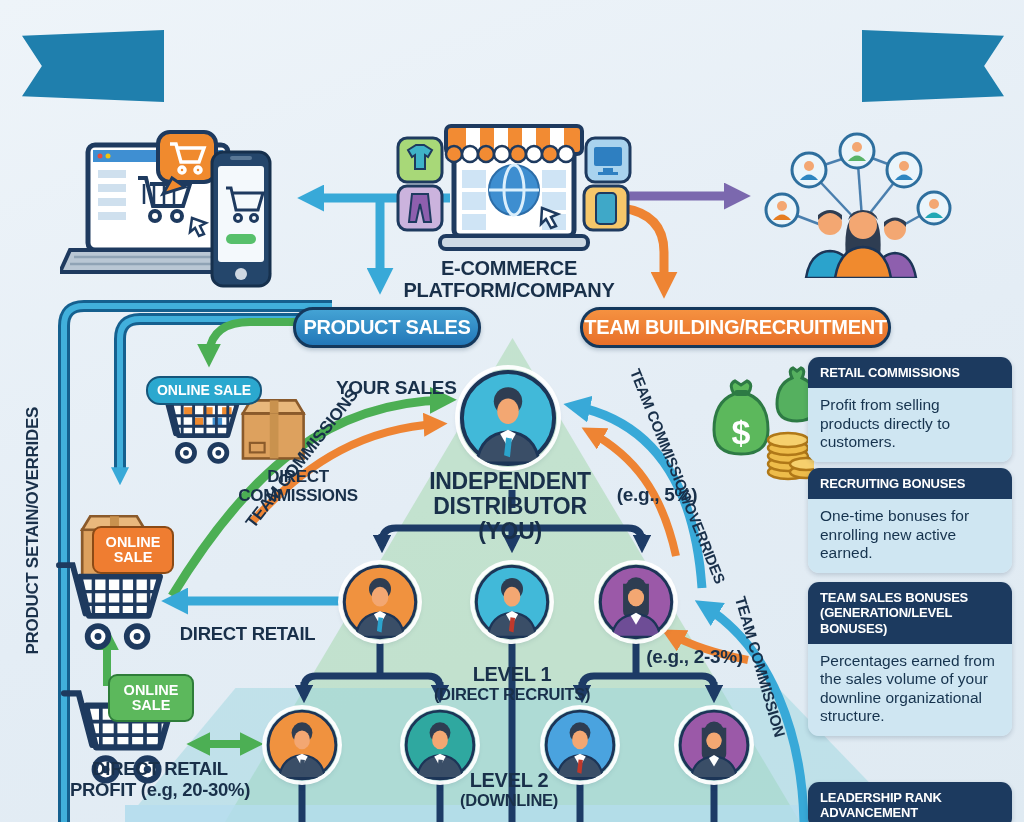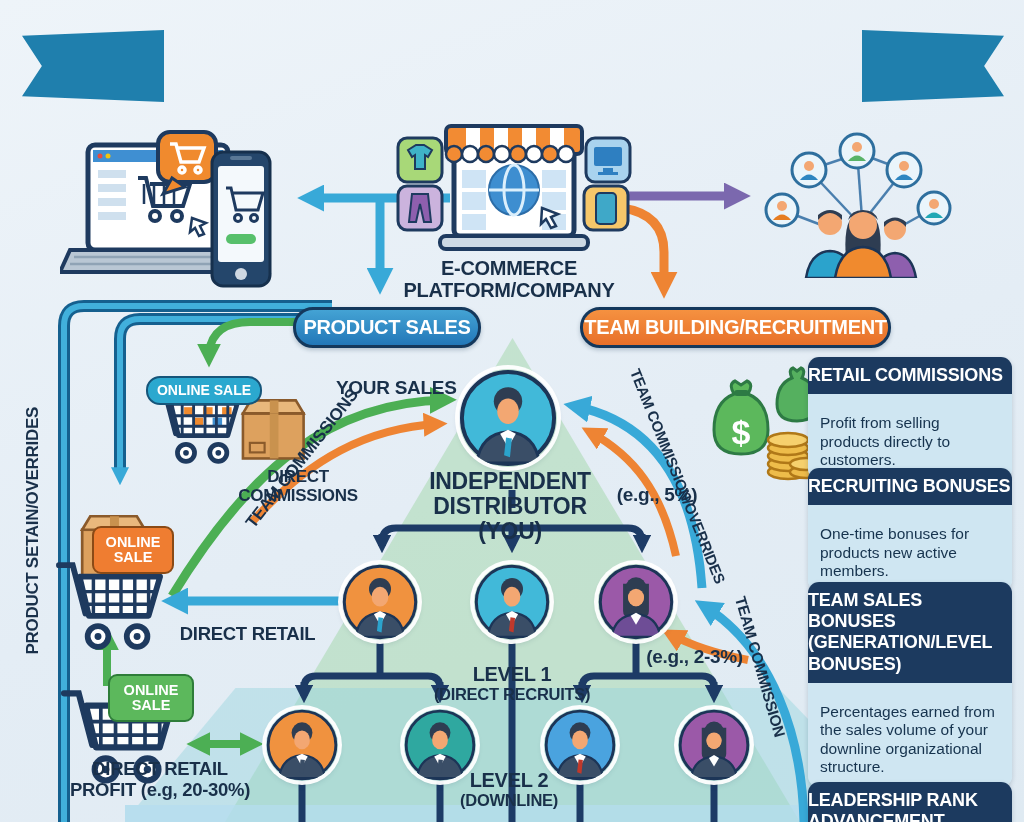--- a/index.html
+++ b/index.html
@@ -29,23 +29,23 @@
          display:flex;flex-direction:column;justify-content:center;line-height:1.05;}
   #badge1{left:146px;top:376px;width:112px;height:25px;font-size:14px;background:#2ba8cf;
           border:2px solid #16557a;border-radius:14px;}
   #badge2{left:92px;top:526px;width:78px;height:44px;font-size:14.5px;background:#ef7d31;
           border:2px solid #8a4a16;border-radius:9px;}
   #badge3{left:108px;top:674px;width:82px;height:44px;font-size:14.5px;background:#5cb85c;
           border:2px solid #2e7d39;border-radius:9px;}
   
   .card{position:absolute;left:808px;width:204px;border-radius:11px;overflow:hidden;z-index:4;
         box-shadow:0 2px 5px rgba(20,50,80,.2);}
-  .card-h{background:#1c3a5f;color:#fff;font-weight:bold;font-size:18px;line-height:1.18;
-          padding:8px 0;letter-spacing:-0.2px;}
-  .card-b{background:#cfe6f2;color:#16334e;font-size:15.5px;line-height:1.18;padding:20px 12px 11px;}
+  .card-h{background:#1c3a5f;color:#fff;font-weight:bold;font-size:13px;line-height:1.18;
+          padding:8px 12px;letter-spacing:-0.2px;}
+  .card-b{background:#cfe6f2;color:#16334e;font-size:15.5px;line-height:1.18;padding:8px 12px 11px;}
   
   .avatar{position:absolute;z-index:3;border-radius:50%;
           box-shadow:0 0 0 4px rgba(255,255,255,.95),0 3px 6px rgba(20,50,80,.25);}
   svg{display:block;}
   .icon{z-index:3;}
   #flow{position:absolute;left:0;top:0;z-index:2;pointer-events:none;}
   .bgshape{z-index:0;}
 </style>
 </head>
 <body>
@@ -442,21 +442,21 @@
   <svg class="avatar" style="left:678px;top:709px;width:72px;height:72px;--bg:#9b59a8;--suit:#3a4e67" viewBox="0 0 100 100">
       <use href="#person-w"></use>
     </svg>
 
   <div class="card" style="top:357px">
     <div class="card-h">RETAIL COMMISSIONS</div>
     <div class="card-b">Profit from selling products directly to customers.</div>
   </div>
   <div class="card" style="top:468px">
     <div class="card-h">RECRUITING BONUSES</div>
-    <div class="card-b">One-time bonuses for products new active members.</div>
+    <div class="card-b">One-time bonuses for enrolling new active earned.</div>
   </div>
   <div class="card" style="top:582px">
     <div class="card-h">TEAM SALES BONUSES (GENERATION/LEVEL BONUSES)</div>
     <div class="card-b">Percentages earned from the sales volume of your downline organizational structure.</div>
   </div>
   <div class="card" style="top:782px">
     <div class="card-h">LEADERSHIP RANK ADVANCEMENT</div>
   </div>
 
 </div>

